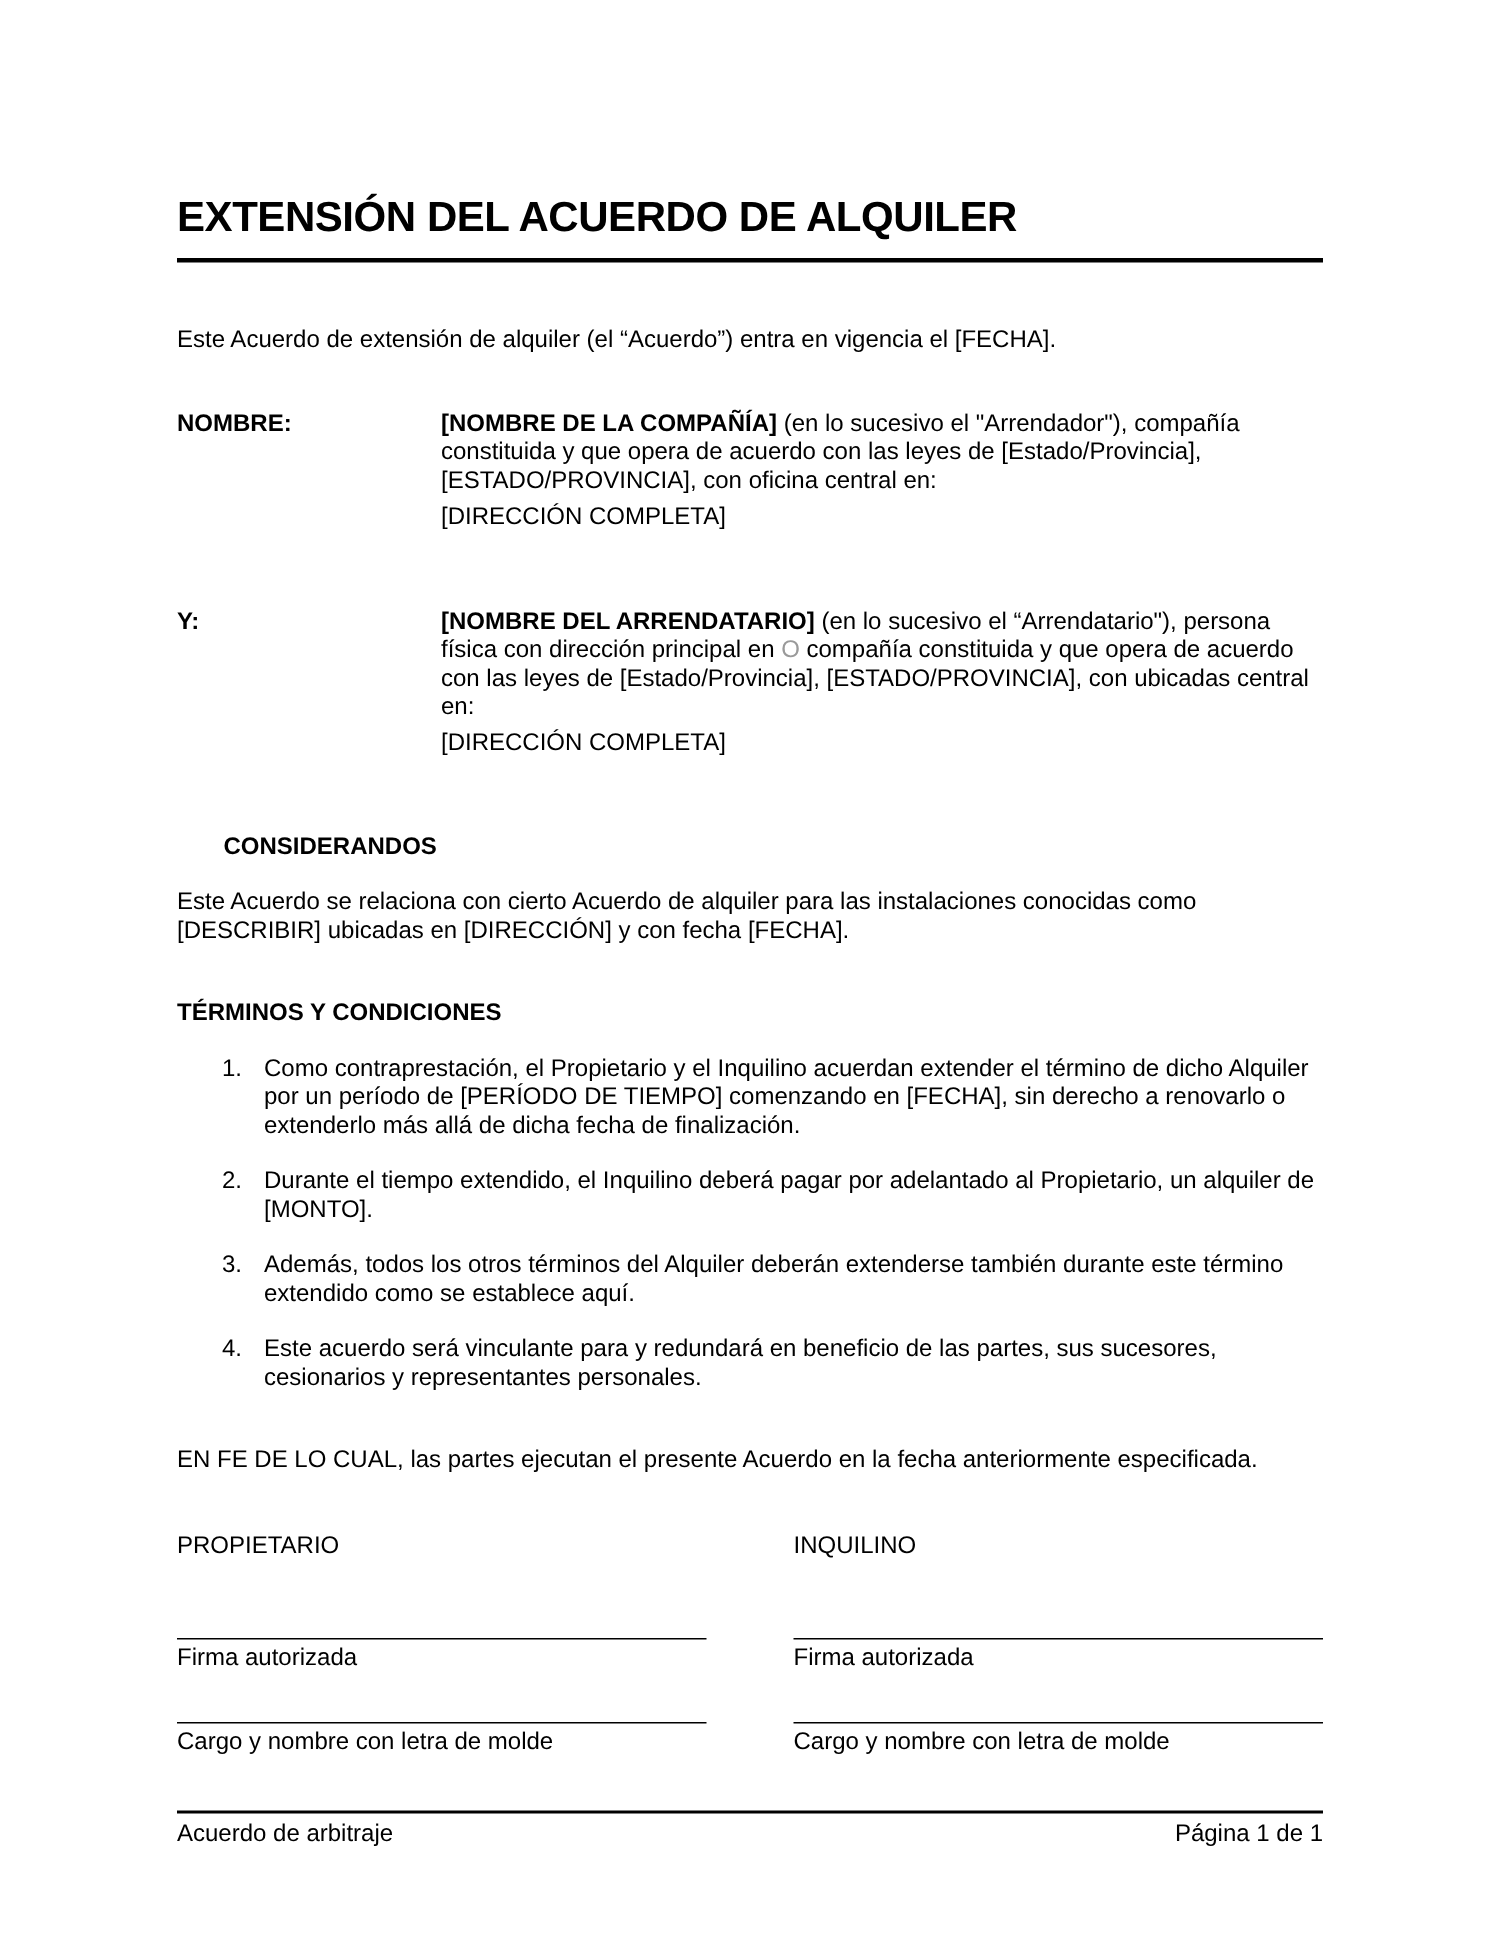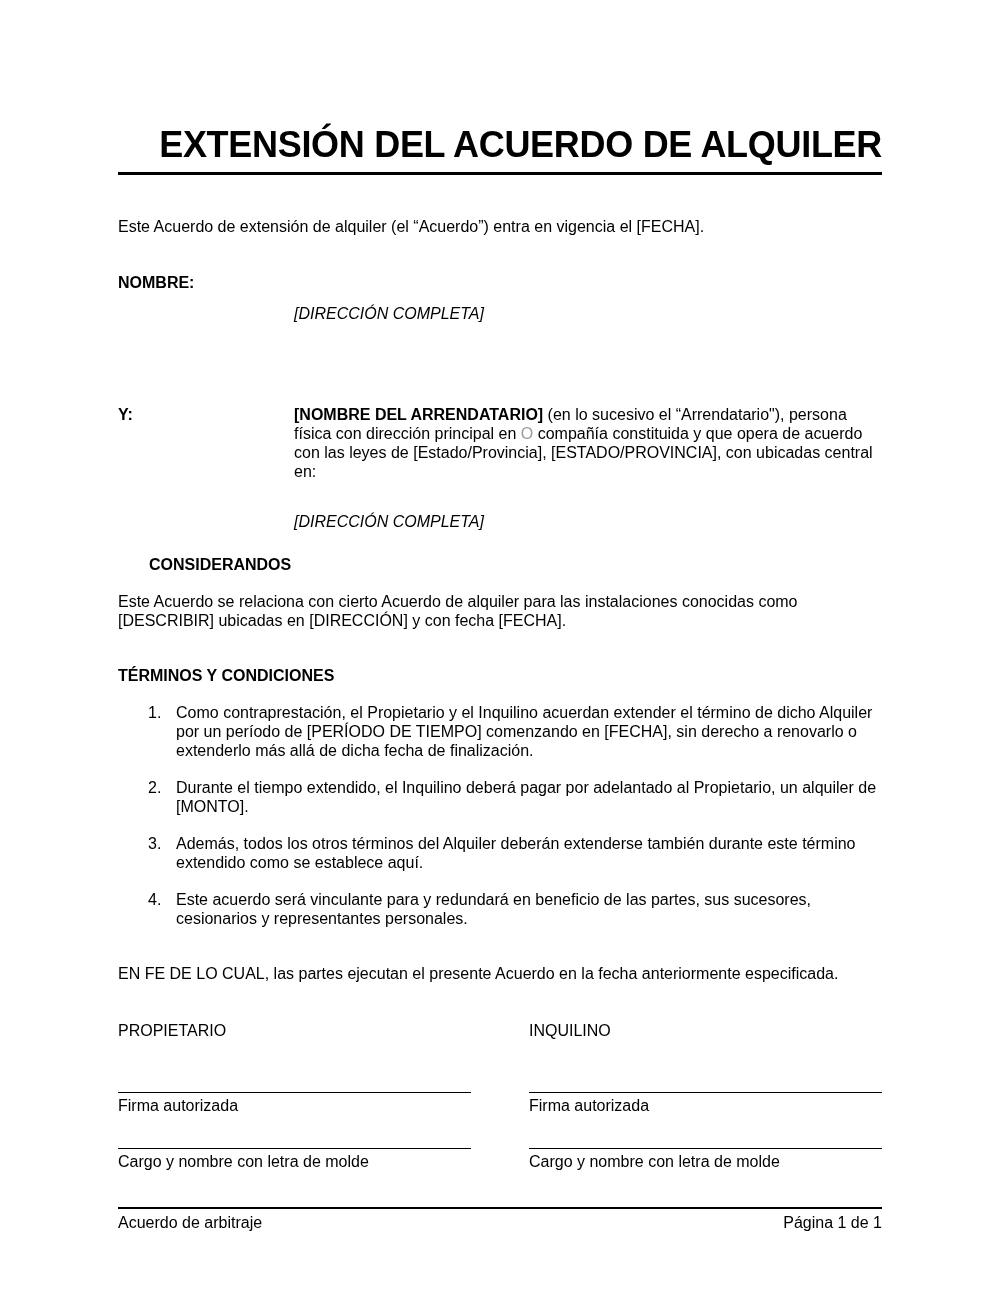--- a/index.html
+++ b/index.html
@@ -3,31 +3,31 @@
 <meta charset="utf-8">
 <style>
   html, body { margin: 0; padding: 0; background: #ffffff; }
   body {
     width: 1000px; height: 1290px; position: relative; overflow: hidden;
     font-family: "Liberation Sans", sans-serif; color: #000000;
     font-size: 16px; line-height: 19px;
   }
   .page { position: absolute; left: 118px; width: 764px; top: 0; }
   .title {
-    position: absolute; top: 128px; left: 0; width: 764px; text-align: right;
-    font-weight: bold; font-size: 36px; line-height: 34px; letter-spacing: -0.3px;
+    position: absolute; top: 128px; left: 0; width: 764px; text-align: left;
+    font-weight: bold; font-size: 28px; line-height: 34px; letter-spacing: -0.3px;
   }
   .title-rule { position: absolute; top: 172px; left: 0; width: 764px; height: 3px; background: #000; }
   .abs { position: absolute; left: 0; }
   .intro { top: 217px; width: 764px; }
   .party { width: 764px; }
   .party-label { position: absolute; left: 0; top: 0; font-weight: bold; }
   .party-body { position: absolute; left: 176px; top: 0; width: 590px; }
   .party-body p { margin: 0; }
-  .party-body .addr { margin-top: 31px; font-style: italic; }
+  .party-body .addr { margin-top: 5px; }
   .b { font-weight: bold; }
   .gray-o { color: #9a9a9a; }
   .h { font-weight: bold; }
   .section-p { width: 764px; }
   .term { position: absolute; left: 0; width: 764px; }
   .term-num { position: absolute; left: 30px; top: 0; }
   .term-text { position: absolute; left: 58px; top: 0; width: 706px; }
   .sig-col { position: absolute; width: 353px; }
   .sig-line { position: absolute; left: 0; width: 353px; height: 1px; background: #000; }
   .footer-rule { position: absolute; left: 0; top: 1207px; width: 764px; height: 2px; background: #000; }
@@ -40,20 +40,21 @@
 <div class="page">
 
   <div class="title">EXTENSIÓN DEL ACUERDO DE ALQUILER</div>
   <div class="title-rule"></div>
 
   <div class="abs intro">Este Acuerdo de extensión de alquiler (el “Acuerdo”) entra en vigencia el [FECHA].</div>
 
   <div class="abs party" style="top:273px;">
     <div class="party-label">NOMBRE:</div>
     <div class="party-body">
+      <p><span class="b">[NOMBRE DE LA COMPAÑÍA]</span><span> (en lo sucesivo el "Arrendador"), compañía constituida y que opera de acuerdo con las leyes de [Estado/Provincia], [ESTADO/PROVINCIA], con oficina central en:</span></p>
       <p class="addr">[DIRECCIÓN COMPLETA]</p>
     </div>
   </div>
 
   <div class="abs party" style="top:405px;">
     <div class="party-label">Y:</div>
     <div class="party-body">
       <p><span class="b">[NOMBRE DEL ARRENDATARIO]</span><span> (en lo sucesivo el “Arrendatario"), persona física con dirección principal en </span><span class="gray-o">O</span><span> compañía constituida y que opera de acuerdo con las leyes de [Estado/Provincia], [ESTADO/PROVINCIA], con ubicadas central en:</span></p>
       <p class="addr">[DIRECCIÓN COMPLETA]</p>
     </div>

